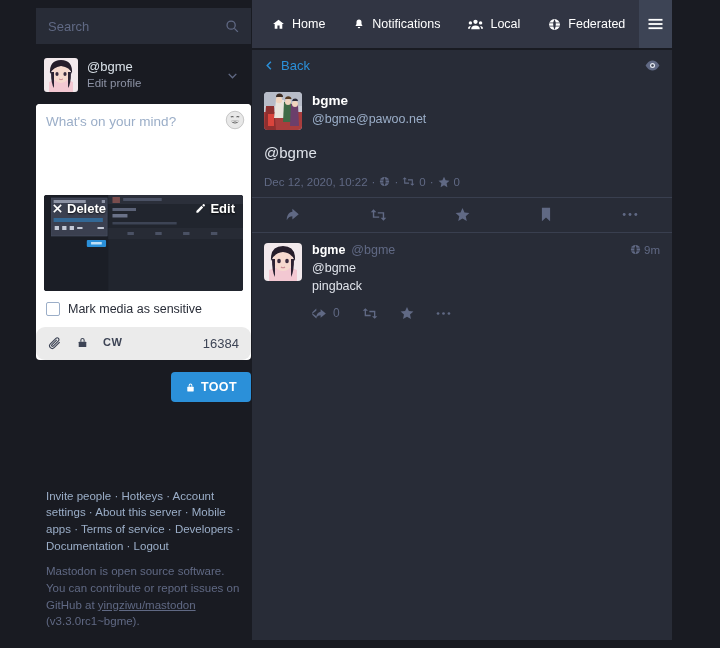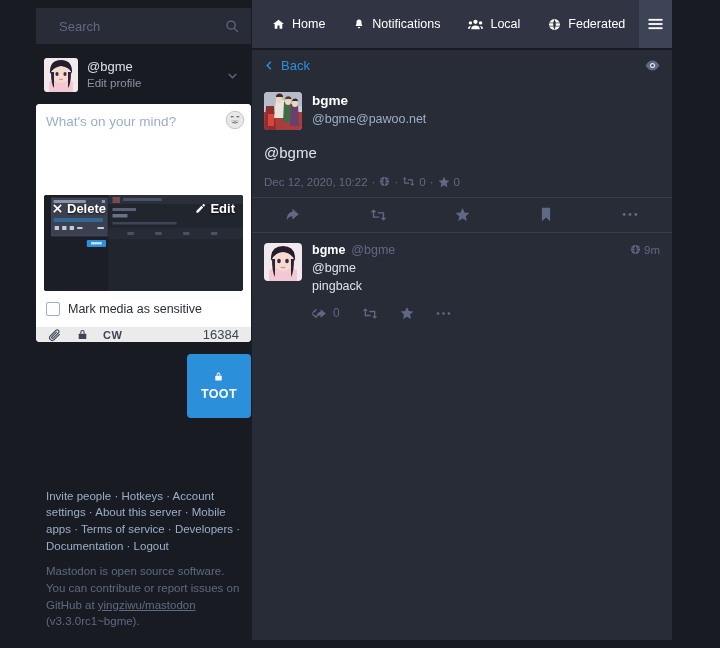--- a/index.html
+++ b/index.html
@@ -20,21 +20,21 @@
   .search-bar {
     position: relative;
     height: 36px; margin-top: 8px;
     background: #282c37;
     display: flex; align-items: center;
   }
   .search-input {
     border: 0; outline: 0; background: transparent;
     color: #9baec8; font-size: 13px;
     font-family: "Liberation Sans", sans-serif;
-    padding: 0 30px 0 12px; width: 100%; height: 100%; margin-left: 11px;
+    padding: 0 30px 0 12px; width: 100%; height: 100%;
   }
   .search-input::placeholder { color: #606984; }
   .search-icon {
     position: absolute; right: 12px; top: 50%;
     transform: translateY(-50%);
     color: #606984;
   }
 
   .account-row {
     display: flex; align-items: center;
@@ -94,38 +94,38 @@
     background: #fff;
   }
   .checkbox {
     width: 14px; height: 14px; flex: 0 0 14px;
     border: 1px solid #9baec8; border-radius: 2px;
     background: #fff;
   }
   .sensitive-label { color: #282c37; font-size: 12.5px; }
 
   .compose-footer {
-    display: flex; align-items: center; gap: 14px;
+    display: flex; gap: 14px;
     background: #ebebeb;
-    padding: 0 12px;
+    padding: 9px 12px;
+    border-radius: 9px;
   }
   .cf-icon { color: #3d4455; font-size: 13px; }
   .cf-cw { color: #3d4455; font-size: 11px; font-weight: bold; letter-spacing: .5px; }
   .cf-count { margin-left: auto; color: #3d4455; font-size: 13px; }
 
   .toot-row { display: flex; justify-content: flex-end; margin-top: 12px; }
   .toot-btn {
     background: #2b90d9; color: #fff;
     border: 0; border-radius: 4px;
     font-family: "Liberation Sans", sans-serif;
     font-size: 12.5px; font-weight: bold;
-    padding: 17px 14px;
+    padding: 8px 14px;
     display: flex; align-items: center; gap: 5px;
     letter-spacing: .4px;
-    flex-direction: column;
   }
 
   
   .drawer-footer {
     margin-top: auto; padding: 0 10px 18px 10px;
     font-size: 11.5px; line-height: 1.45;
   }
   .footer-links { color: #9baec8; }
   .footer-links a { color: #9baec8; text-decoration: none; }
   .footer-note { color: #606984; margin-top: 9px; }

